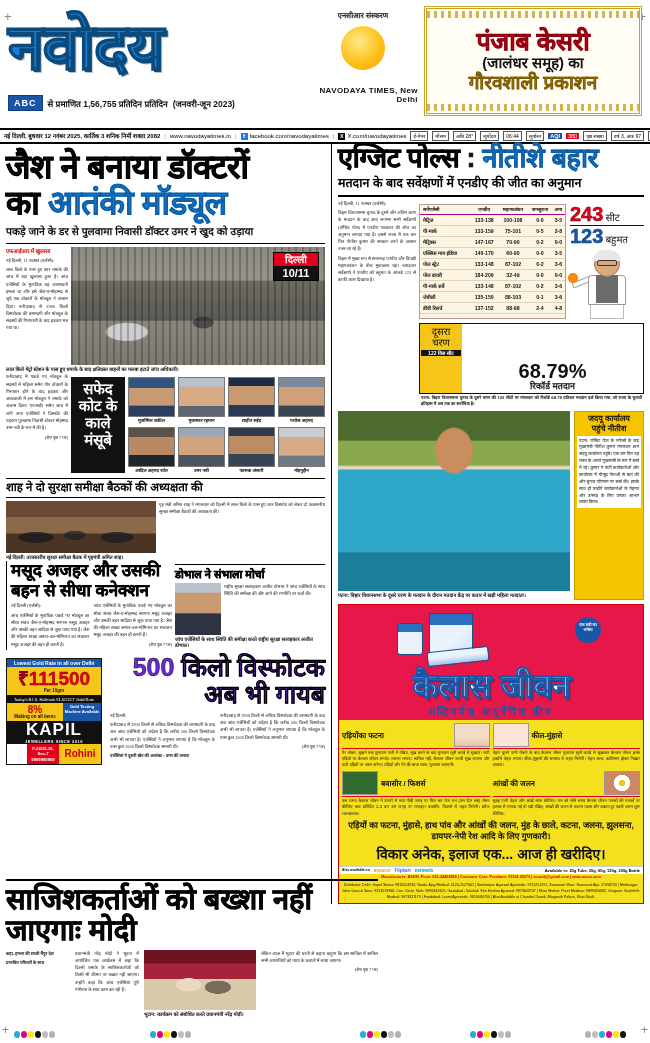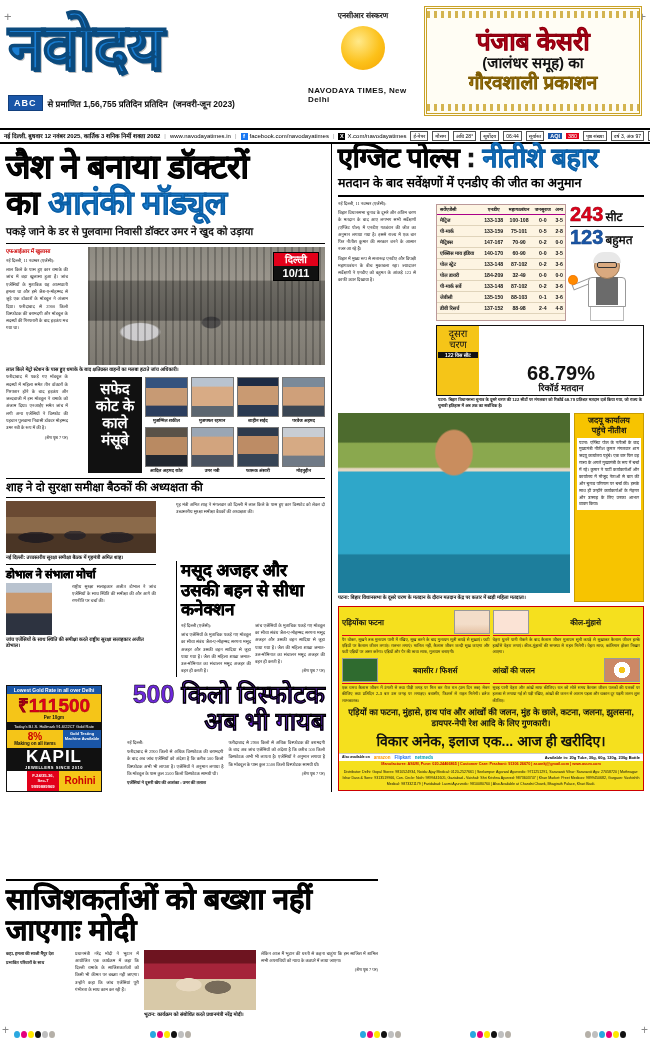--- a/index.html
+++ b/index.html
@@ -52,21 +52,21 @@
         #fcc11a 202.5deg 209deg, transparent 209deg 225deg,
         #fcc11a 225deg 232deg, transparent 232deg 247.5deg,
         #fcc11a 247.5deg 254deg, transparent 254deg 270deg,
         #fcc11a 270deg 277deg, transparent 277deg 292.5deg,
         #fcc11a 292.5deg 299deg, transparent 299deg 315deg,
         #fcc11a 315deg 322deg, transparent 322deg 337.5deg,
         #fcc11a 337.5deg 344deg, transparent 344deg 360deg);
     z-index:-1;
   }
   .edition-label { font-size:7.5px; font-weight:bold; text-align:center; margin-top:2px; color:#111; }
-  .en-name { font-size:8px; font-weight:bold; letter-spacing:.4px; text-align:left; margin-top:16px; color:#111; }
+  .en-name { font-size:8px; font-weight:bold; letter-spacing:.4px; text-align:right; margin-top:16px; color:#111; }
   .times-hi {
     font-size:36px; font-weight:bold; text-align:center; color:#000;
     line-height:1; margin-top:1px; -webkit-text-stroke:.6px #000;
   }
 
   .mh-right {
     flex:1; margin-left:6px; position:relative;
     border:3px double #c9a227; background:#fffdf4;
     display:flex; flex-direction:column; align-items:center; justify-content:center;
     height:110px; padding:4px 6px;
@@ -200,21 +200,21 @@
   .poll-table th:first-child { text-align:left; padding-left:3px; }
   .poll-table td {
     font-size:5.2px; font-weight:bold; text-align:center; padding:2px 1px;
     border-bottom:1px solid #e0d4bb; color:#111;
   }
   .poll-table td:first-child { text-align:left; padding-left:3px; font-size:5px; }
   .poll-side { width:74px; flex:none; position:relative; }
   .seat-line { display:flex; align-items:baseline; gap:2px; border-bottom:1.5px solid #111; padding-bottom:1px; }
   .seat-num { font-size:20px; font-weight:bold; color:#e2001a; line-height:1; -webkit-text-stroke:.5px #8b0010; }
   .seat-num.blue { color:#1a56a8; -webkit-text-stroke:.5px #0c3d7d; }
-  .seat-lbl { font-size:12px; font-weight:bold; color:#111; }
+  .seat-lbl { font-size:10px; font-weight:normal; color:#111; }
   .nitish-cartoon { margin-top:4px; height:68px; position:relative; }
   .nc-head { position:absolute; left:24px; top:0; width:26px; height:26px; border-radius:50%;
              background:#d9a97f; border:1px solid #9c7a58; }
   .nc-hair { position:absolute; left:23px; top:-1px; width:28px; height:11px;
              border-radius:14px 14px 0 0; background:#e8e8e8; }
   .nc-glass { position:absolute; left:27px; top:9px; width:20px; height:6px;
               border:1px solid #333; border-radius:2px; }
   .nc-body { position:absolute; left:18px; top:24px; width:38px; height:30px;
              background:#fff; border:1px solid #999; border-radius:4px 4px 0 0; }
   .nc-vest { position:absolute; left:26px; top:24px; width:22px; height:28px; background:#6b6b6b; }
@@ -289,21 +289,21 @@
             background:#1a56a8; color:#fff; font-size:4px; font-weight:bold; text-align:center;
             line-height:1.2; padding-top:6px; }
   .k-name { font-size:33px; font-weight:bold; color:#fff; line-height:1;
             text-shadow:2px 2px 0 #1a56a8, 3px 3px 0 rgba(0,0,0,.3); -webkit-text-stroke:1px #1a56a8; }
   .k-tag { font-size:10px; font-weight:bold; color:#1a56a8; letter-spacing:2px; margin-top:2px; }
   .k-grid { background:#f5e01e; padding:3px; }
   .k-row { display:flex; gap:3px; margin-bottom:3px; }
   .k-cell { flex:1; }
   .k-cellhead { display:flex; align-items:center; gap:3px; }
   .k-ct { font-size:7.5px; font-weight:bold; color:#111; flex:1; }
-  .k-ct.r { text-align:center; }
+  .k-ct.r { text-align:left; }
   .k-img { width:36px; height:24px; border:1px solid #999; flex:none; }
   .ki-foot { background:linear-gradient(180deg,#f3ddc9 0 60%, #e6c3a5 100%); }
   .ki-face { background:linear-gradient(180deg,#fbe3d5 0 100%); }
   .ki-eye  { background:radial-gradient(circle at 50% 50%, #f5c518 0 16%, #fff 17% 40%, #c86 41% 100%); }
   .ki-leaf { background:linear-gradient(180deg,#2f6b2f 0 100%); }
   .k-ctext { font-size:4.1px; line-height:1.5; text-align:justify; color:#111; margin-top:1px;
              border-top:1px solid #e2001a; padding-top:1px; }
   .k-claim { font-size:8.5px; font-weight:bold; text-align:center; line-height:1.35; color:#111; margin-top:2px; }
   .k-claim2 { font-size:14px; font-weight:bold; text-align:center; color:#111; margin-top:1px; }
   .k-avail { background:#fff; font-size:4px; font-weight:bold; padding:1px 3px; display:flex;
@@ -327,21 +327,21 @@
   .pic-modi::after { content:""; position:absolute; inset:0;
     background:radial-gradient(ellipse at 40% 58%, #e8d9c0 0 13%, transparent 14%),
                radial-gradient(ellipse at 66% 62%, rgba(40,30,25,.55) 0 12%, transparent 13%); }
 
   
   .cropbar { position:absolute; left:0; bottom:2px; width:650px; height:12px; }
   .dots { position:absolute; display:flex; gap:1px; }
   .dot { width:6px; height:7px; border-radius:50%; }
   .reg-b { position:absolute; color:#888; font-size:12px; bottom:4px; }
 
-  .flexrow { display:flex; gap:20px; }
+  .flexrow { display:flex; gap:3px; }
   .hr-blk { border-top:1.5px solid #000; margin:3px 0; }
 </style>
 </head>
 <body>
 
 <div class="page">
 
   <div class="masthead">
     <span class="reg-mark rm-tl">+</span>
     <span class="reg-mark rm-tr">+</span>
@@ -473,41 +473,41 @@
       <div class="subhead-bar">शाह ने दो सुरक्षा समीक्षा बैठकों की अध्यक्षता की</div>
       <div class="flexrow" style="margin-top:3px;">
         <div style="width:150px;">
           <div class="pic-meeting"></div>
           <div class="caption">नई दिल्ली: उच्चस्तरीय सुरक्षा समीक्षा बैठक में गृहमंत्री अमित शाह।</div>
         </div>
         <div style="flex:1;" class="txtcol">गृह मंत्री अमित शाह ने मंगलवार को दिल्ली में लाल किले के पास हुए कार विस्फोट को लेकर दो उच्चस्तरीय सुरक्षा समीक्षा बैठकों की अध्यक्षता की।</div>
       </div>
 
       <div class="flexrow">
+        <div style="flex:1; border-left:1px solid #000; padding-left:4px;">
+          <div class="hl-med">मसूद अजहर और उसकी बहन से सीधा कनेक्शन</div>
+          <div class="flexrow" style="margin-top:2px; gap:4px;">
+            <div class="txtcol" style="flex:1;">
+              <p>नई दिल्ली (एजेंसी):</p>
+              <p>जांच एजेंसियों के मुताबिक पकड़े गए मॉड्यूल का सीधा संबंध जैश-ए-मोहम्मद सरगना मसूद अजहर और उसकी बहन सादिया से जुड़ा पाया गया है। जैश की महिला शाखा जमात-उल-मोमिनात का संचालन मसूद अजहर की बहन ही करती है।</p>
+            </div>
+            <div class="txtcol" style="flex:1;">
+              <p>जांच एजेंसियों के मुताबिक पकड़े गए मॉड्यूल का सीधा संबंध जैश-ए-मोहम्मद सरगना मसूद अजहर और उसकी बहन सादिया से जुड़ा पाया गया है। जैश की महिला शाखा जमात-उल-मोमिनात का संचालन मसूद अजहर की बहन ही करती है।</p>
+              <p style="text-align:right;">(शेष पृष्ठ 7 पर)</p>
+            </div>
+          </div>
+        </div>
         <div style="width:150px;">
           <div class="hr-blk"></div>
           <div class="hl-med" style="font-size:11px;">डोभाल ने संभाला मोर्चा</div>
           <div class="flexrow" style="margin-top:2px;">
             <div class="pic-portrait"></div>
             <div class="txtcol" style="flex:1;">राष्ट्रीय सुरक्षा सलाहकार अजीत डोभाल ने जांच एजेंसियों के साथ स्थिति की समीक्षा की और आगे की रणनीति पर चर्चा की।</div>
           </div>
           <div class="caption">जांच एजेंसियों के साथ स्थिति की समीक्षा करते राष्ट्रीय सुरक्षा सलाहकार अजीत डोभाल।</div>
-        </div>
-        <div style="flex:1; border-left:1px solid #000; padding-left:4px;">
-          <div class="hl-med">मसूद अजहर और उसकी बहन से सीधा कनेक्शन</div>
-          <div class="flexrow" style="margin-top:2px; gap:4px;">
-            <div class="txtcol" style="flex:1;">
-              <p>नई दिल्ली (एजेंसी):</p>
-              <p>जांच एजेंसियों के मुताबिक पकड़े गए मॉड्यूल का सीधा संबंध जैश-ए-मोहम्मद सरगना मसूद अजहर और उसकी बहन सादिया से जुड़ा पाया गया है। जैश की महिला शाखा जमात-उल-मोमिनात का संचालन मसूद अजहर की बहन ही करती है।</p>
-            </div>
-            <div class="txtcol" style="flex:1;">
-              <p>जांच एजेंसियों के मुताबिक पकड़े गए मॉड्यूल का सीधा संबंध जैश-ए-मोहम्मद सरगना मसूद अजहर और उसकी बहन सादिया से जुड़ा पाया गया है। जैश की महिला शाखा जमात-उल-मोमिनात का संचालन मसूद अजहर की बहन ही करती है।</p>
-              <p style="text-align:right;">(शेष पृष्ठ 7 पर)</p>
-            </div>
-          </div>
         </div>
       </div>
 
       <div class="flexrow" style="margin-top:4px;">
         <div>
           <div class="gold-ad">
             <div class="ga-top">Lowest Gold Rate in all over Delhi</div>
             <div class="ga-price">
               <div class="p">₹111500</div>
               <div class="u">Per 10gm</div>
@@ -689,20 +689,30 @@
           <div class="caption">पटना: बिहार विधानसभा के दूसरे चरण के मतदान के दौरान मतदान केंद्र पर कतार में खड़ी महिला मतदाता।</div>
         </div>
         <div class="yellow-rail">
           <div class="yr-title">जदयू कार्यालय</div>
           <div class="yr-title">पहुंचे नीतीश</div>
           <div class="yr-body">पटना: एग्जिट पोल के नतीजों के बाद मुख्यमंत्री नीतीश कुमार मंगलवार शाम जदयू कार्यालय पहुंचे। एक बार फिर वह राज्य के अगले मुख्यमंत्री के रूप में चर्चा में रहे। कुमार ने पार्टी कार्यकर्ताओं और कार्यालय में मौजूद नेताओं से बात की और चुनाव परिणाम पर चर्चा की। इसके साथ ही उन्होंने कार्यकर्ताओं के मेहनत और उत्साह के लिए उनका आभार व्यक्त किया।</div>
         </div>
       </div>
 
       <div class="kailas">
+        <div class="k-top">
+          <div class="k-prod">
+            <div class="k-jar"></div>
+            <div class="k-box"></div>
+            <div class="k-tube"></div>
+            <div class="k-seal">एक सदी का भरोसा</div>
+          </div>
+          <div class="k-name">कैलास जीवन</div>
+          <div class="k-tag">मल्टिपर्पज् आयुर्वेदिक क्रीम</div>
+        </div>
 
         <div class="k-grid">
           <div class="k-row">
             <div class="k-cell">
               <div class="k-cellhead">
                 <div class="k-ct">एड़ियोंका फटना</div>
                 <div class="k-img ki-foot"></div>
               </div>
               <div class="k-ctext">पैर धोकर, सूखने तक मुलायम पानी में रखिए, सूख करने के बाद मुलायम सूती कपड़े से सुखाएं। फटी एड़ियों पर कैलास जीवन लगाएं। रातभर लगाएं। मालिश नहीं, कैलास जीवन जल्दी सूख जाएगा और फटी एड़ियों पर असर करेगा। एड़ियों और पैर की त्वचा साफ, मुलायम बनाएगी।</div>
             </div>

